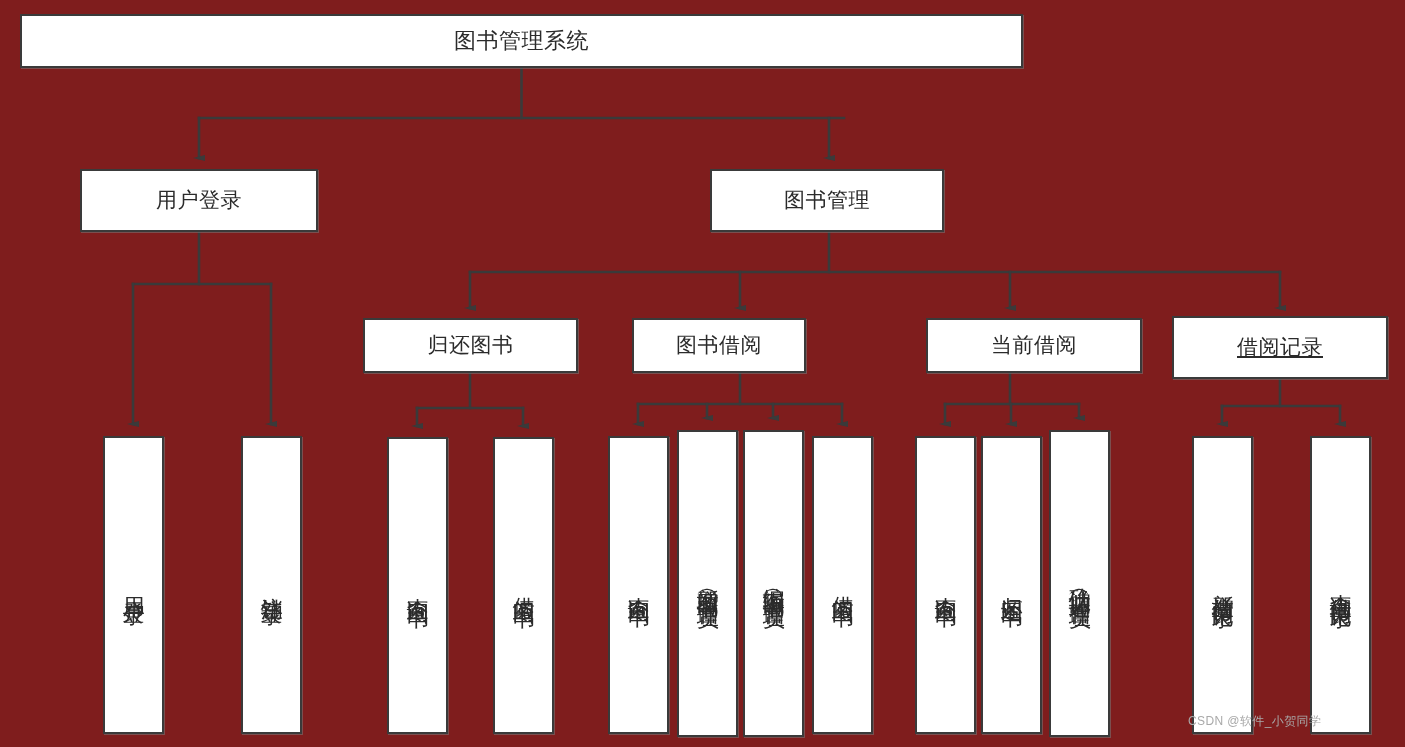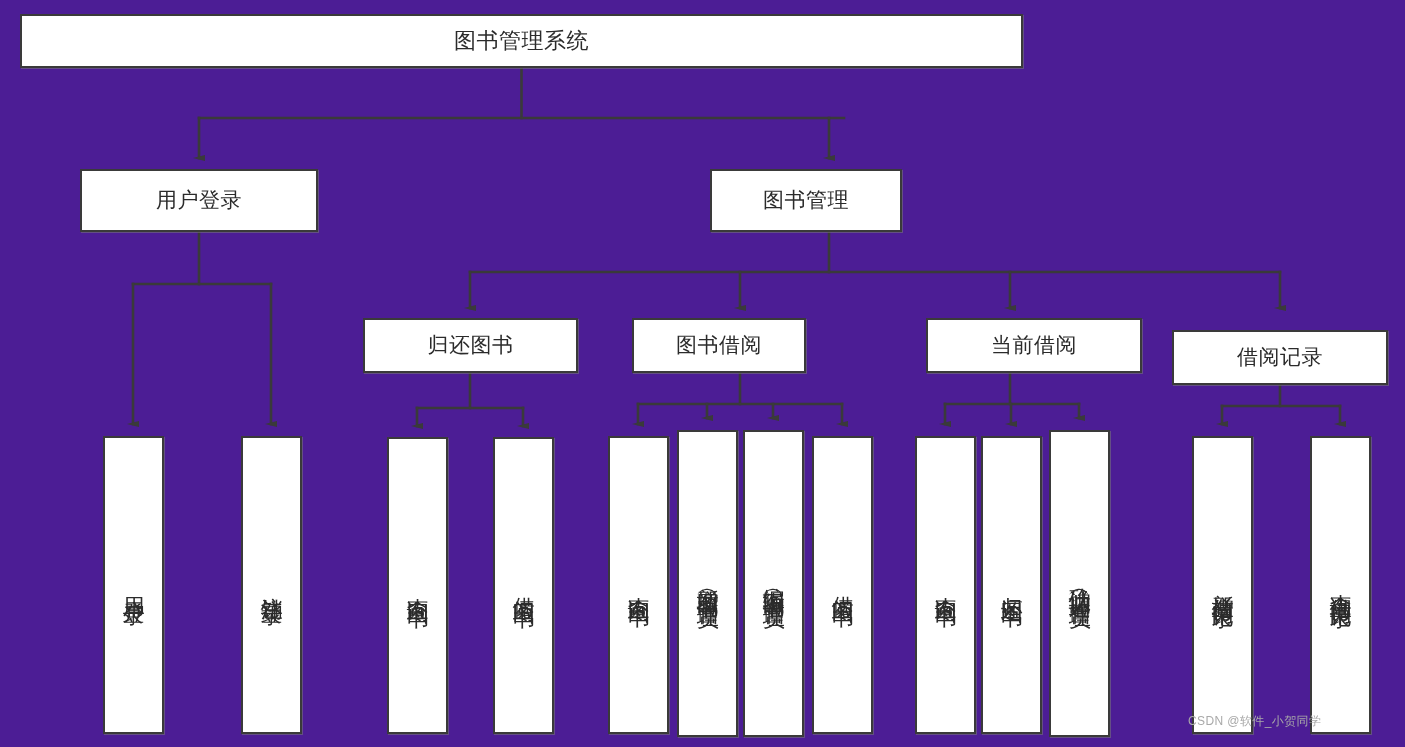--- a/index.html
+++ b/index.html
@@ -8,21 +8,21 @@
     padding: 0;
     background: #ffffff;
   }
   body {
     font-family: "Liberation Sans", "DejaVu Sans", sans-serif;
   }
   #diagram-root {
     position: relative;
     width: 1405px;
     height: 747px;
-    background: #4c1d95;
+    background: #7f1d1d;
     overflow: hidden;
   }
   #edges-layer {
     position: absolute;
     left: 0;
     top: 0;
     width: 1405px;
     height: 747px;
     pointer-events: none;
   }
@@ -128,34 +128,34 @@
     </g>
   </svg>
 
   <div class="node root horizontal" style="left:20px; top:14px; width:1003px; height:54px;">
     <span class="node-label">图书管理系统</span>
   </div>
 
   <div class="node horizontal" style="left:80px; top:169px; width:238px; height:63px;">
     <span class="node-label">用户登录</span>
   </div>
-  <div class="node horizontal" style="left:710px; top:169px; width:192px; height:63px;">
+  <div class="node horizontal" style="left:710px; top:169px; width:234px; height:63px;">
     <span class="node-label">图书管理</span>
   </div>
 
   <div class="node horizontal" style="left:363px; top:318px; width:215px; height:55px;">
     <span class="node-label">归还图书</span>
   </div>
   <div class="node horizontal" style="left:632px; top:318px; width:174px; height:55px;">
     <span class="node-label">图书借阅</span>
   </div>
   <div class="node horizontal" style="left:902px; top:318px; width:216px; height:55px;margin-left:24px;">
     <span class="node-label">当前借阅</span>
   </div>
-  <div class="node horizontal" style="left:1172px; top:330px; width:216px; height:55px;">
+  <div class="node horizontal" style="left:1172px; top:316px; width:216px; height:63px;text-decoration:underline;">
     <span class="node-label">借阅记录</span>
   </div>
 
   <div class="node vertical" style="left:103px; top:436px; width:61px; height:298px;">
     <span class="node-label">用户登录</span>
   </div>
   <div class="node vertical" style="left:241px; top:436px; width:61px; height:298px;">
     <span class="node-label">注销登录</span>
   </div>
 

